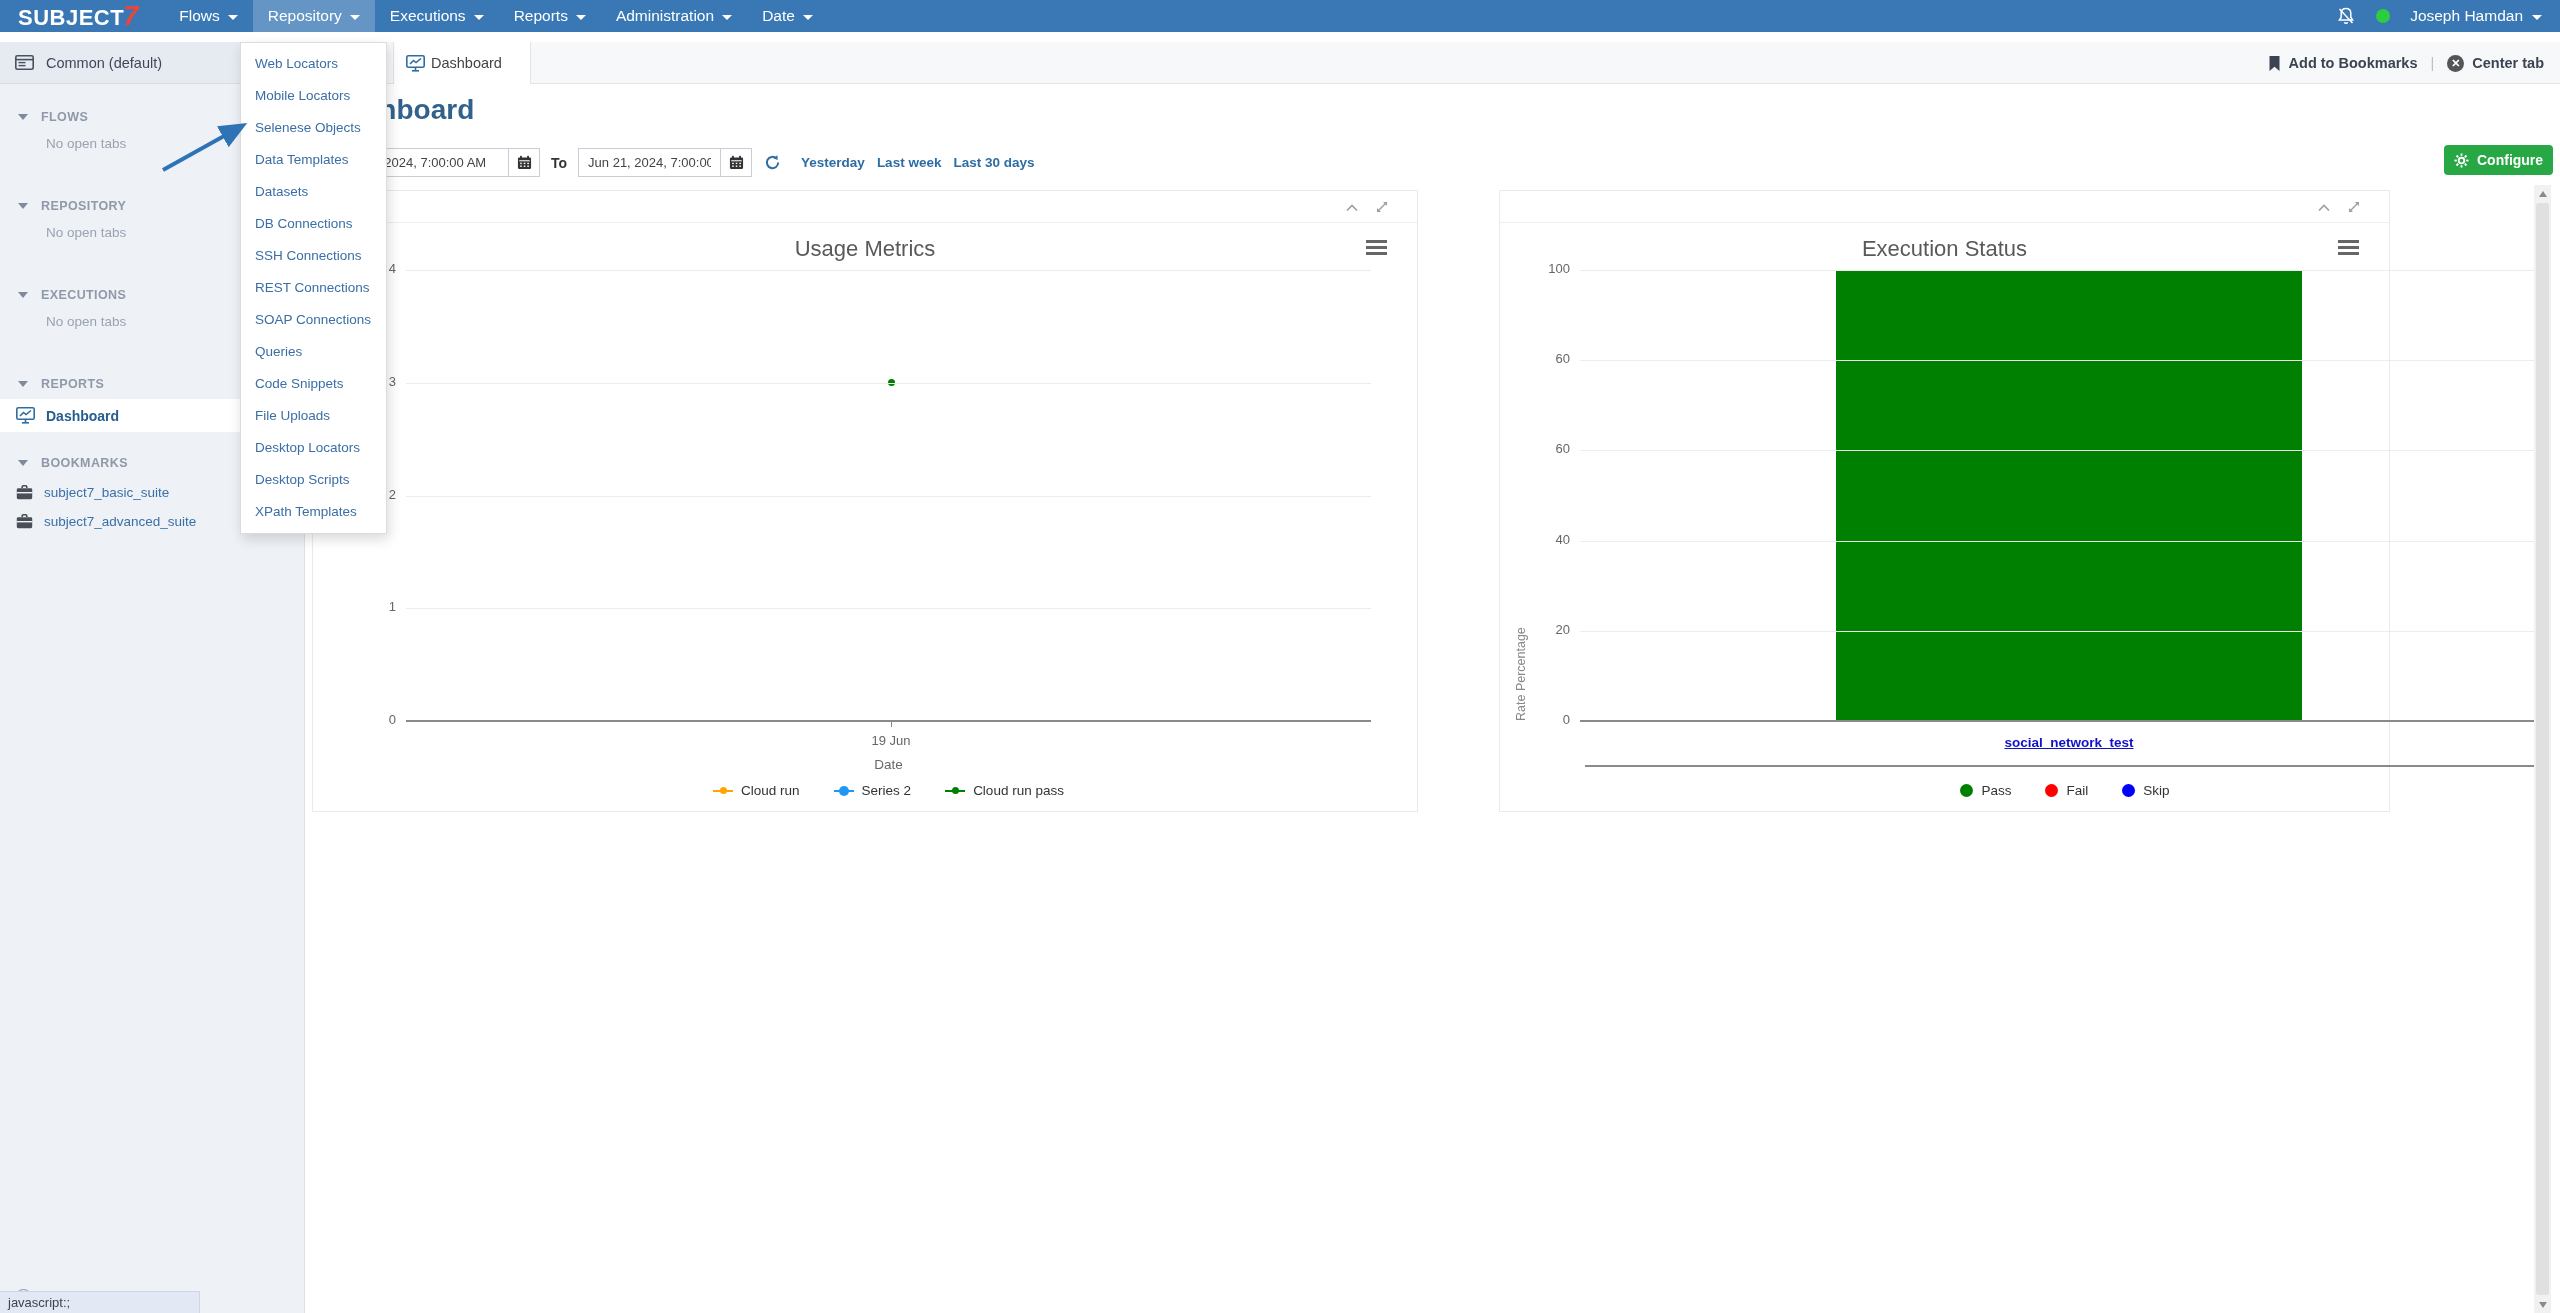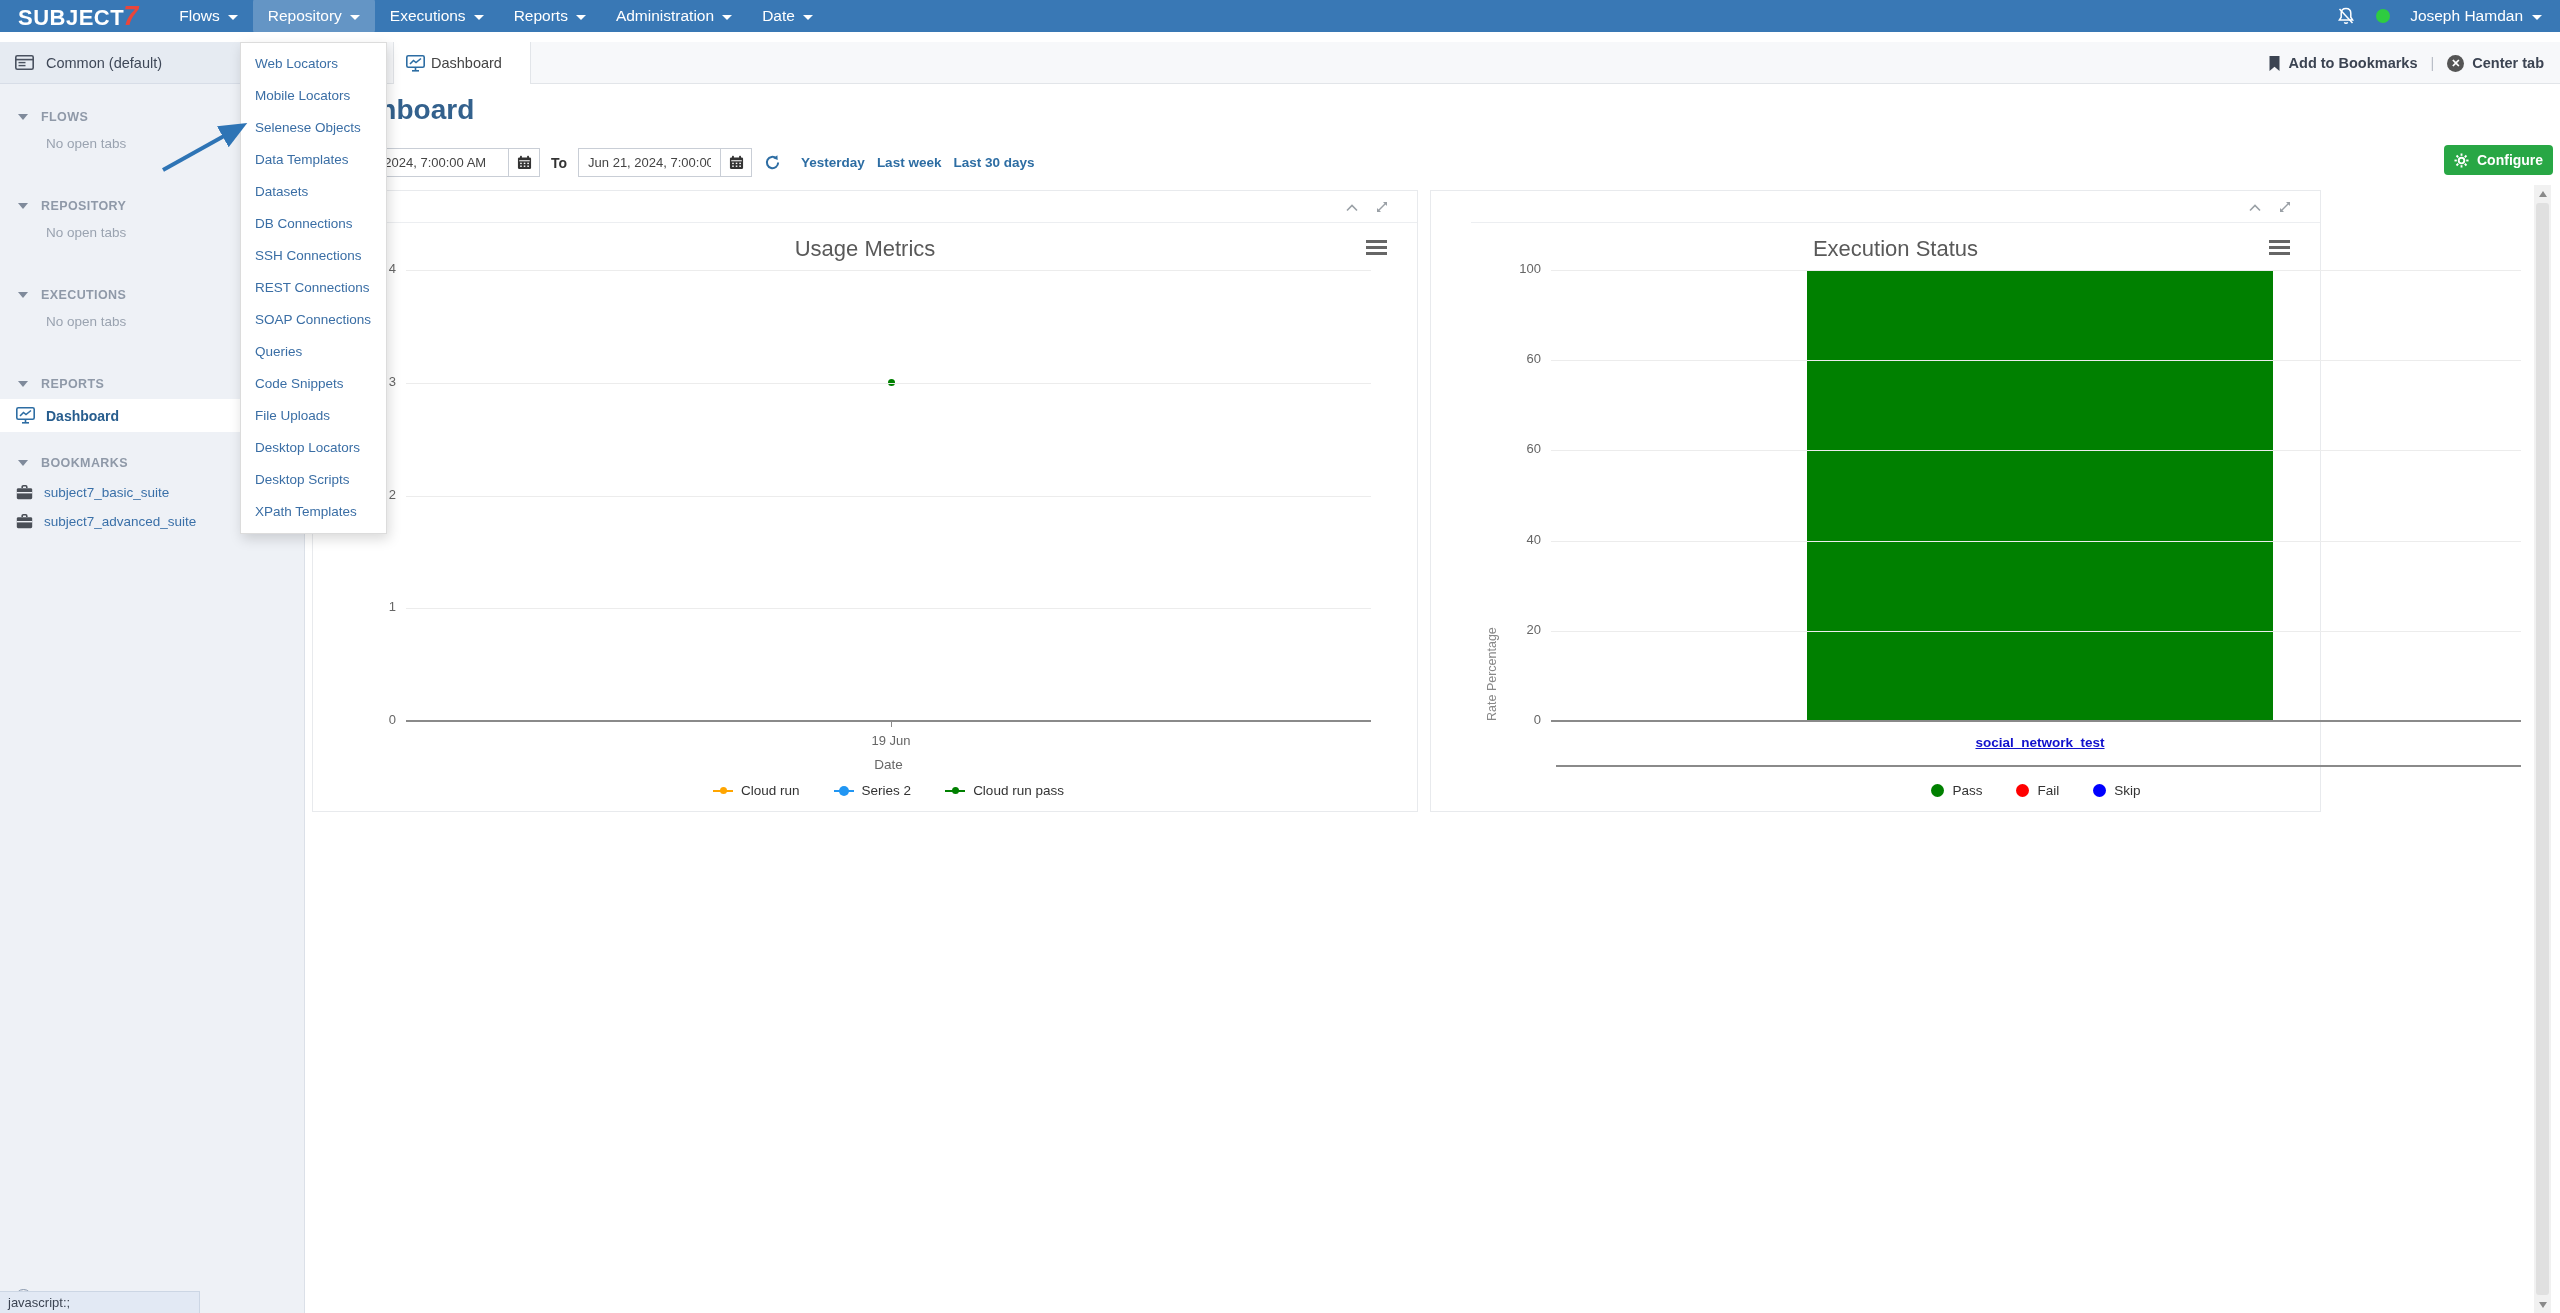--- a/index.html
+++ b/index.html
@@ -71,21 +71,21 @@
   .refresh-btn { margin:0 8px 0 12px; cursor:pointer; display:flex; align-items:center; }
   .quick-link { color:#2d6da3; font-weight:bold; font-size:13.5px; margin-left:12px; cursor:pointer; }
   .configure-btn { position:absolute; left:2444px; top:145px; height:30px; padding:0 10px;
                    background:#28a745; border:none; border-radius:4px; color:#fff; font-weight:bold;
                    font-size:14px; display:flex; align-items:center; gap:8px; cursor:pointer; z-index:4;
                    font-family:"Liberation Sans",sans-serif; }
 
   
   .panel { position:absolute; top:190px; height:622px; background:#fff; border:1px solid #e8eaed; z-index:3; }
   .panel-left { left:312px; width:1106px; }
-  .panel-right { left:1430px; width:891px;padding-left:40px; }
+  .panel-right { left:1499px; width:891px; }
   .panel-head { height:32px; border-bottom:1px solid #eceef1; position:relative; }
   .ph-icon { position:absolute; top:9px; cursor:pointer; }
   .ph-collapse { right:58px; }
   .ph-expand { right:28px; }
   .chart { position:relative; height:588px; }
   .chart-title { position:absolute; top:13px; left:0; right:0; text-align:center; font-size:22px; color:#595959; }
   .hamburger { position:absolute; top:17px; right:30px; width:21px; cursor:pointer; }
   .hamburger div { height:3px; background:#666; margin-bottom:3px; }
   .plot { position:absolute; }
   #um-plot { left:93px; top:47px; width:965px; height:451px; }

